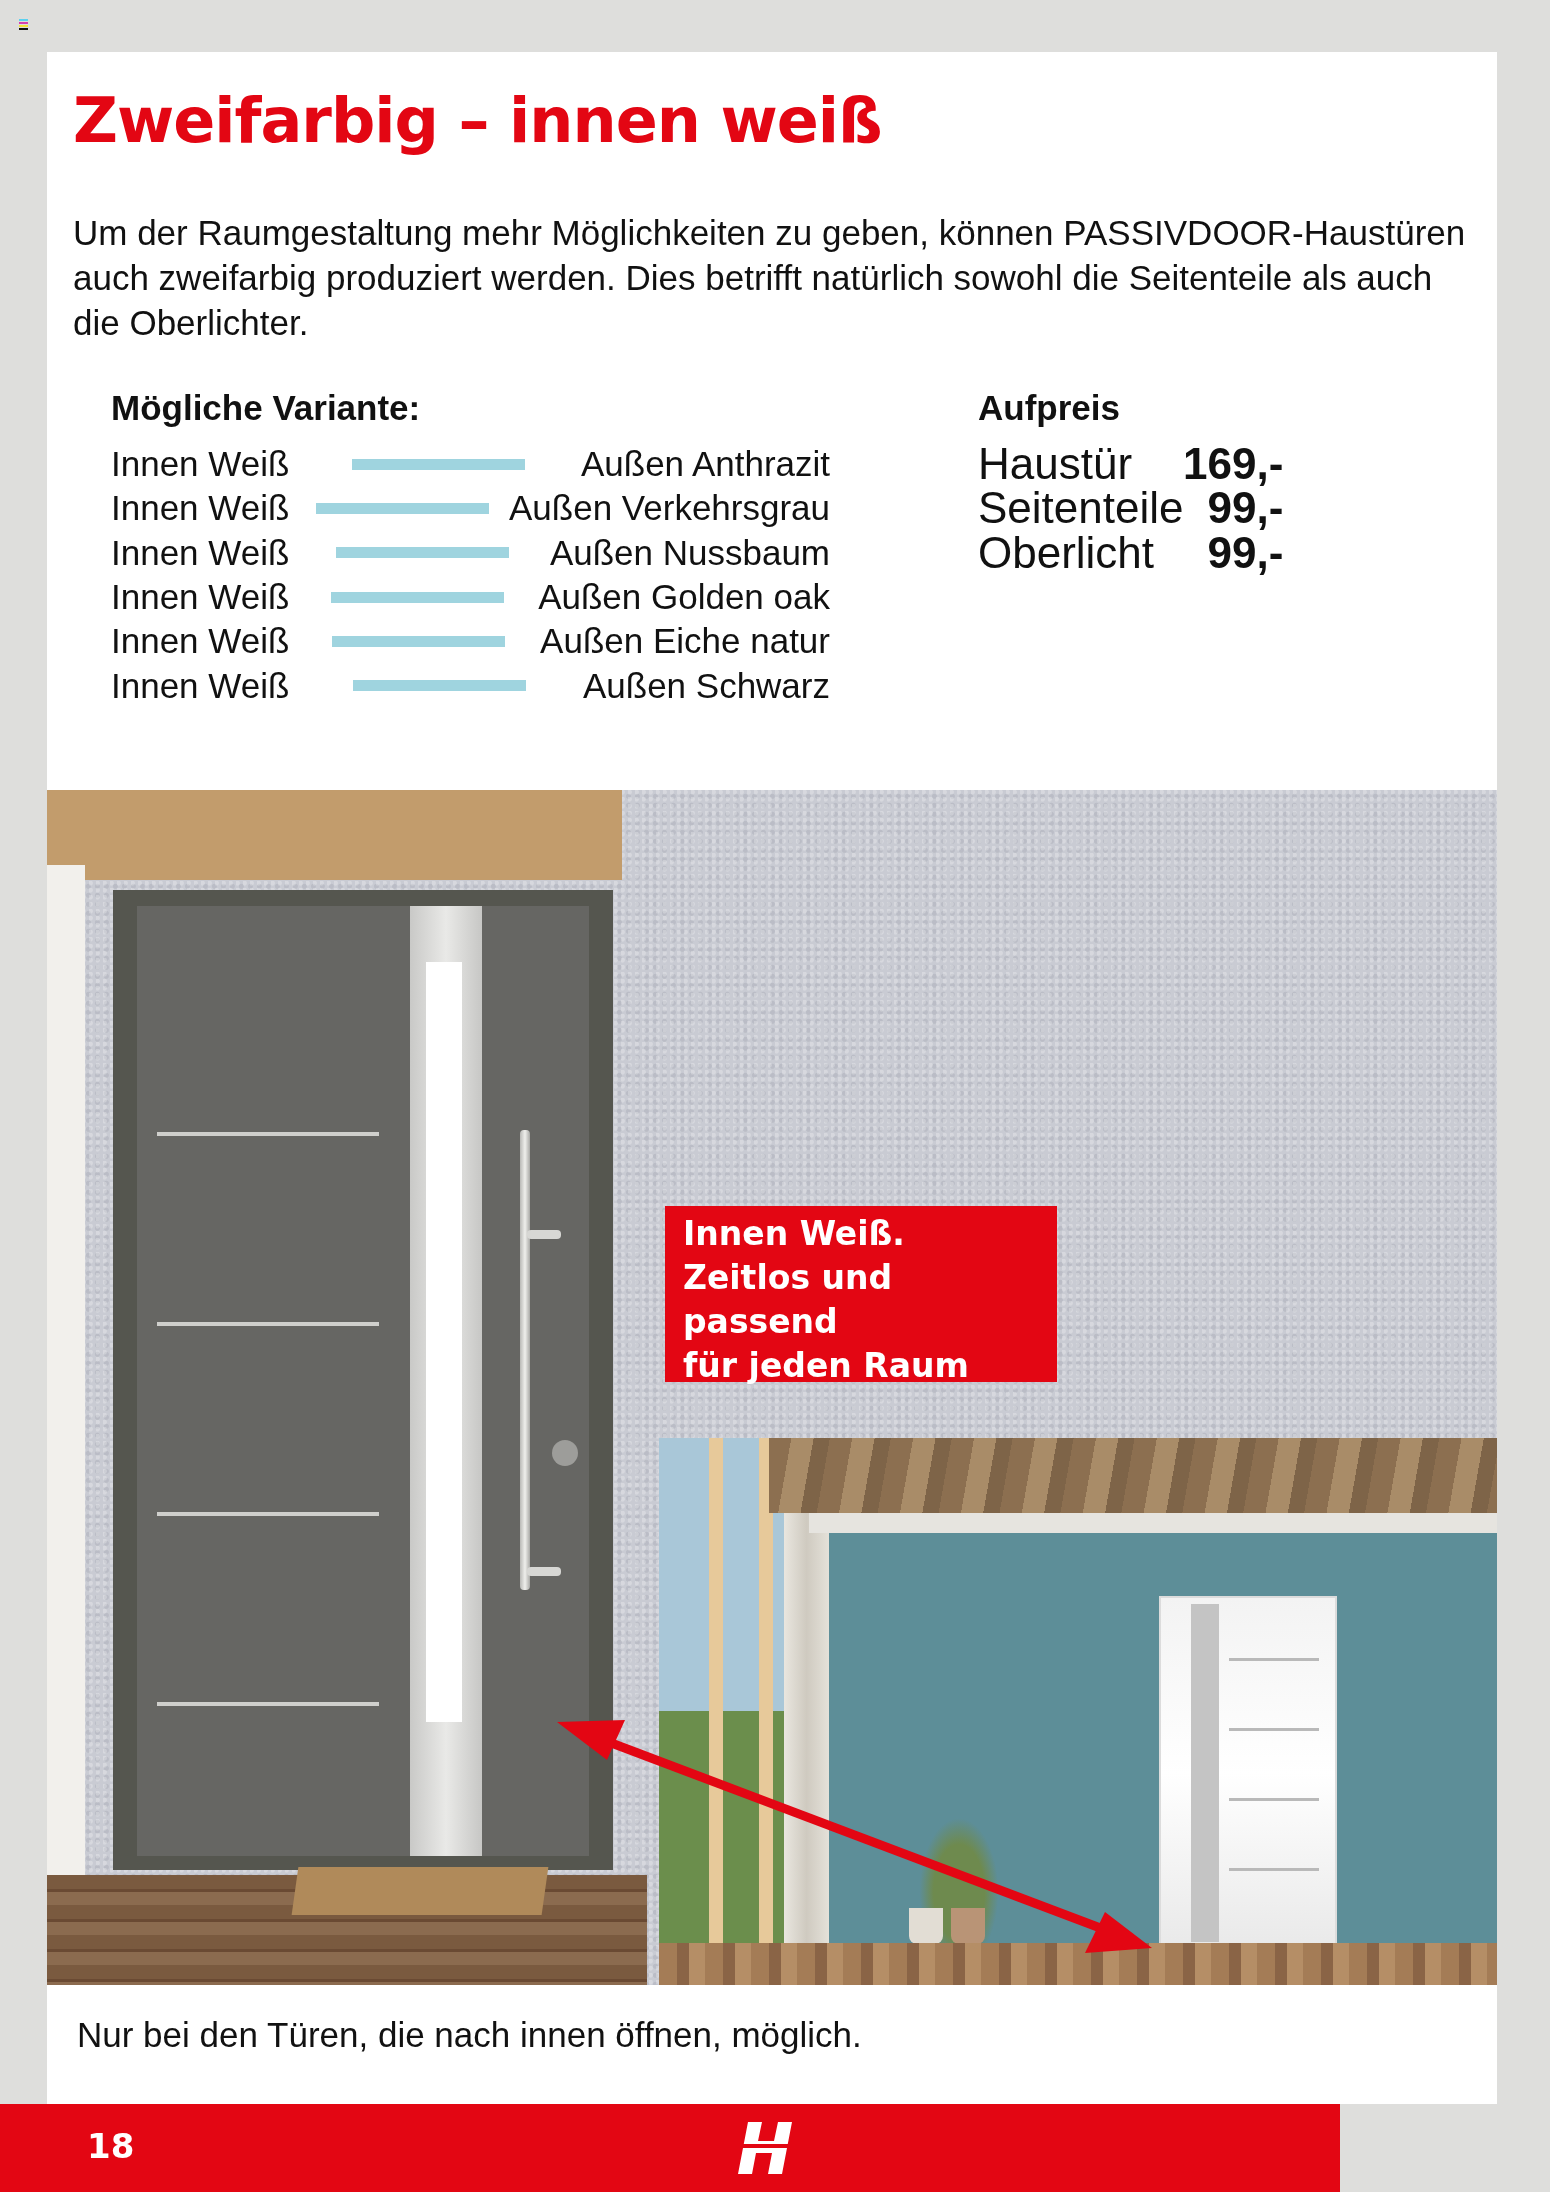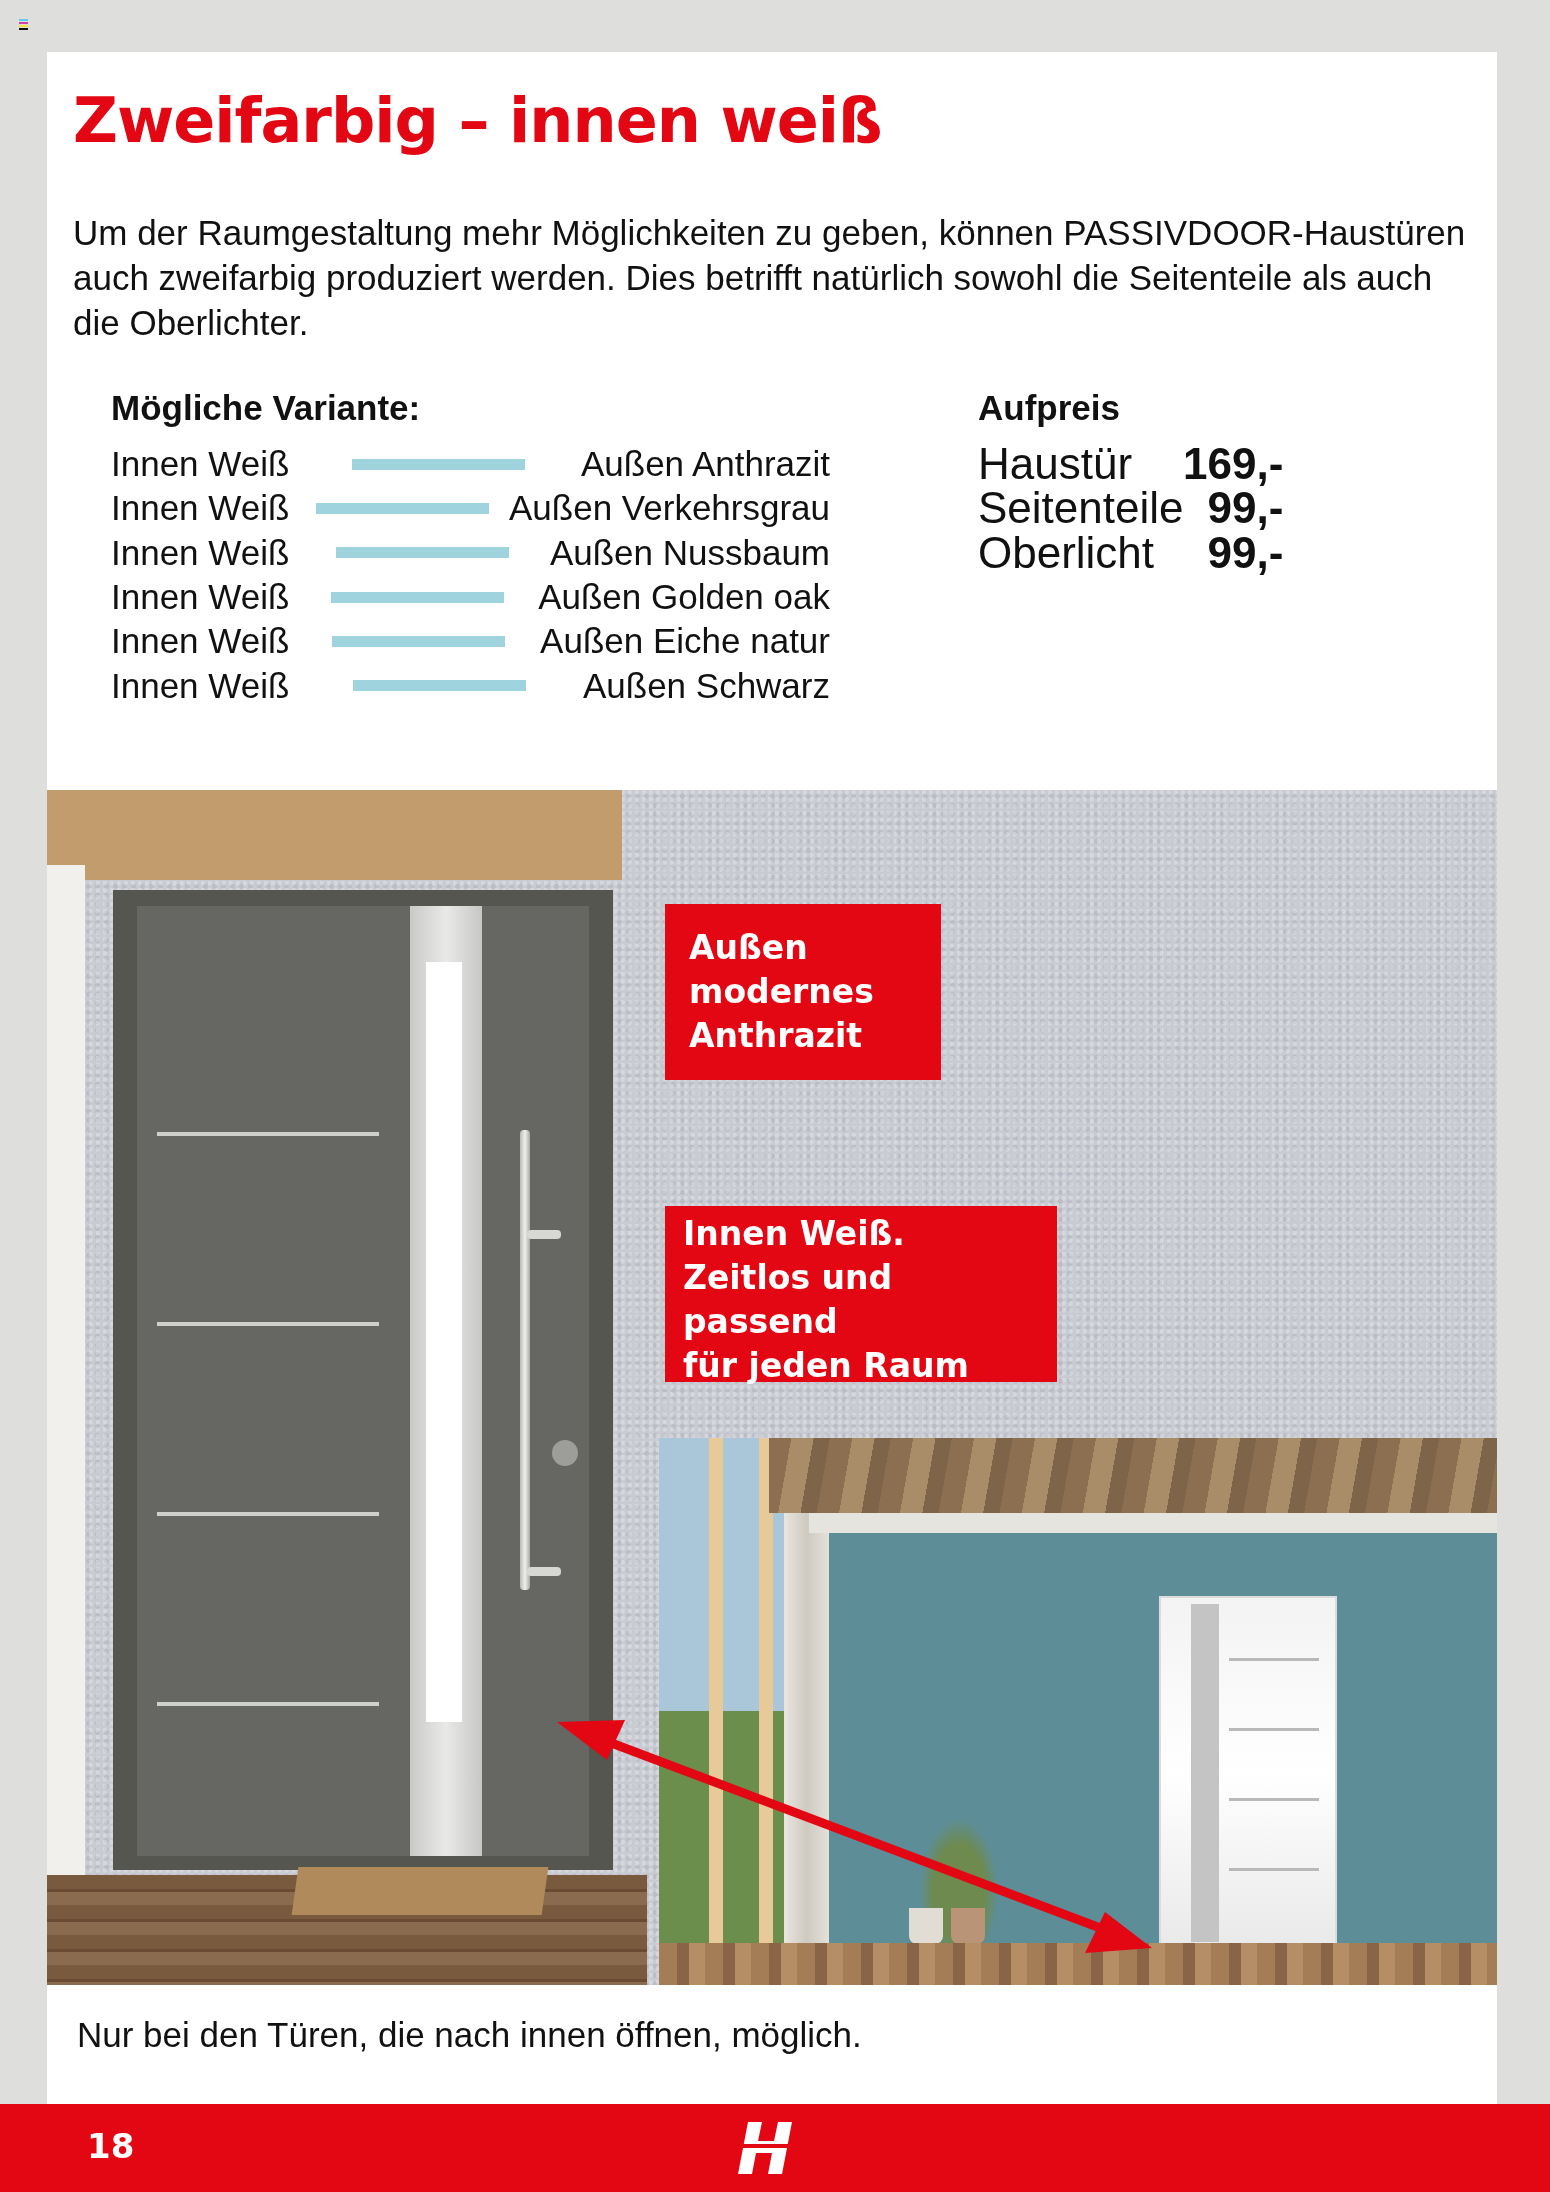--- a/index.html
+++ b/index.html
@@ -74,21 +74,21 @@
   .arrow-svg { position: absolute; left: 0; top: 0; width: 1450px; height: 1195px; pointer-events: none; }
   .callout {
     position: absolute; background: #e30613; color: #ffffff;
     font-family: "DejaVu Sans", sans-serif; font-weight: bold;
     font-size: 33px; line-height: 44px; padding: 22px 24px;
     box-sizing: border-box;
   }
   .callout-1 { left: 618px; top: 114px; width: 276px; height: 176px; }
   .callout-2 { left: 618px; top: 416px; width: 392px; height: 176px; padding: 6px 18px; }
   .footnote { position: absolute; left: 30px; top: 1963px; margin: 0; font-size: 35px; color: #111; }
-  .footer { position: absolute; left: 0; top: 2104px; width: 1550px; height: 88px; background: #e30613; }
+  .footer { position: absolute; left: 0; top: 2104px; width: 1340px; height: 88px; background: #e30613; }
   .page-number { position: absolute; left: 87px; top: 22px; color: #fff; font-weight: bold; font-size: 34px; font-family: "DejaVu Sans", sans-serif; }
   .logo-icon { position: absolute; left: 730px; top: 16px; width: 72px; height: 56px; }
 </style>
 </head>
 <body>
 
 <div class="swatch-icon">
   <span style="background:#5bd1f0"></span>
   <span style="background:#d43fb0"></span>
   <span style="background:#f2e23a"></span>
@@ -192,25 +192,20 @@
       </div>
       <div class="floor"></div>
     </div>
 
     <svg class="arrow-svg" viewBox="0 0 1450 1195">
       <line x1="530" y1="940" x2="1085" y2="1150" stroke="#e30613" stroke-width="9"></line>
       <polygon points="510,932 578,930 560,970" fill="#e30613"></polygon>
       <polygon points="1105,1158 1038,1163 1058,1122" fill="#e30613"></polygon>
     </svg>
 
-    <div class="callout callout-1">
-      <div>Außen</div>
-      <div>modernes</div>
-      <div>Anthrazit</div>
-    </div>
     <div class="callout callout-2">
       <div>Innen Weiß.</div>
       <div>Zeitlos und passend</div>
       <div>für jeden Raum</div>
     </div>
   </div>
 
   <p class="footnote">Nur bei den Türen, die nach innen öffnen, möglich.</p>
 </div>
 

